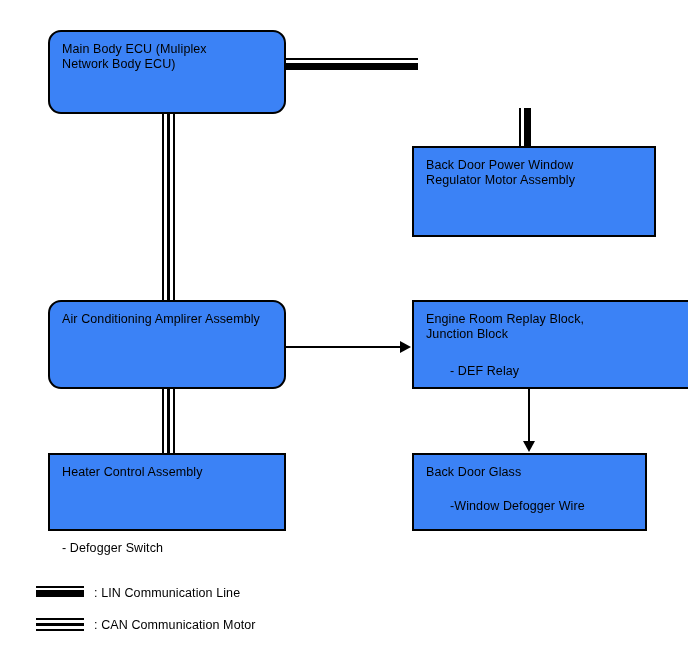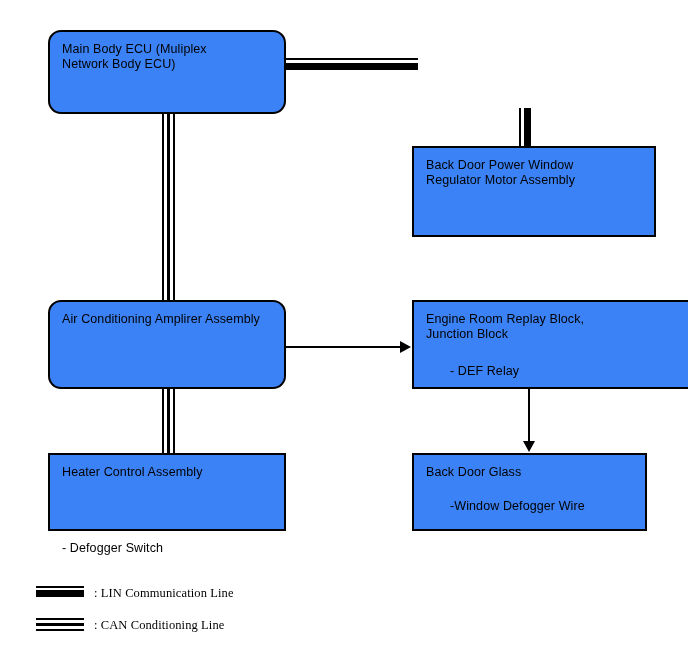--- a/index.html
+++ b/index.html
@@ -130,21 +130,20 @@
     background: #000000;
   }
   .legend-label {
     position: absolute;
     left: 58px;
     top: -1px;
     font-size: 12.5px;
     line-height: 18px;
     white-space: nowrap;
     letter-spacing: 0.1px;
-    font-family: Liberation Serif, serif;
   }
 </style>
 </head>
 <body>
 
 <div id="diagram-root">
 
   <div class="lin-h" style="left:280px; top:58px; width:138px; height:16px;">
     <span class="bar" style="top:0px; height:2px;"></span>
     <span class="bar" style="top:5px; height:7px;"></span>
@@ -211,16 +210,16 @@
     </span>
     <span class="legend-label">: LIN Communication Line</span>
   </div>
 
   <div class="legend-row" style="top:617px;">
     <span class="legend-swatch">
       <span class="bar" style="top:1px; height:2px;"></span>
       <span class="bar" style="top:6px; height:3px;"></span>
       <span class="bar" style="top:12px; height:2px;"></span>
     </span>
-    <span class="legend-label">: CAN Conditioning Line</span>
+    <span class="legend-label">: CAN Communication Motor</span>
   </div>
 
 </div>
 
 </body></html>

